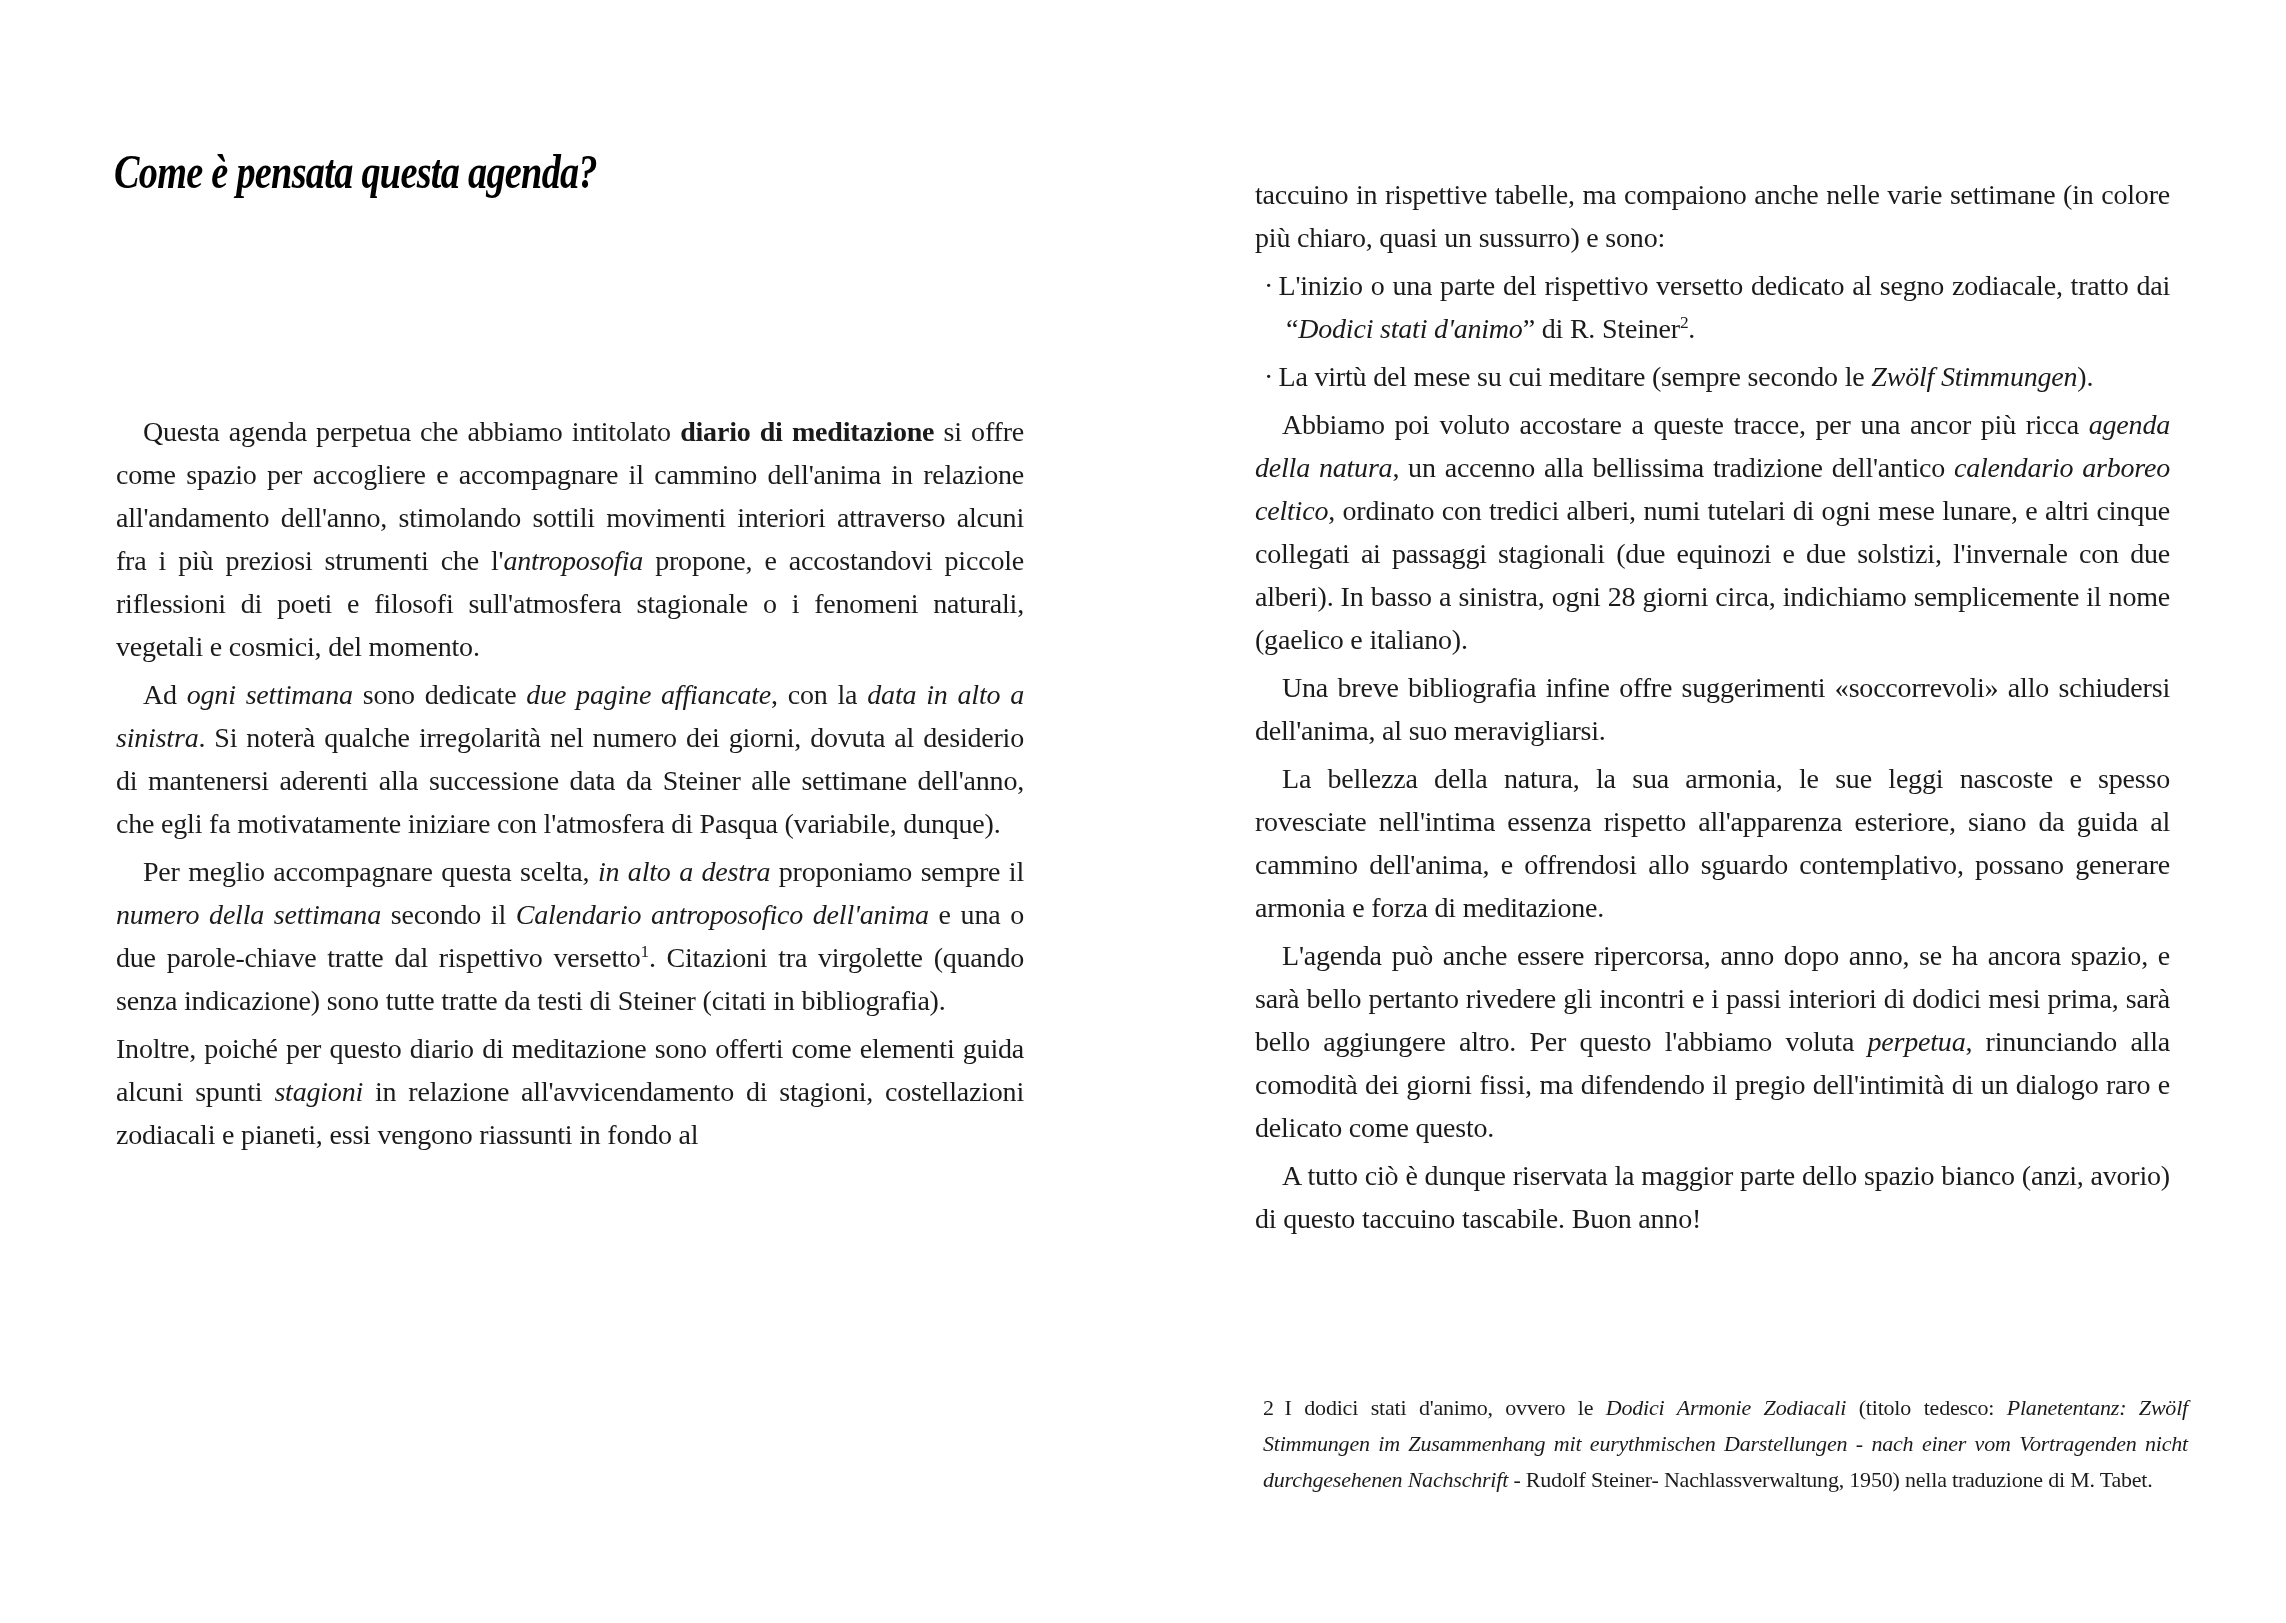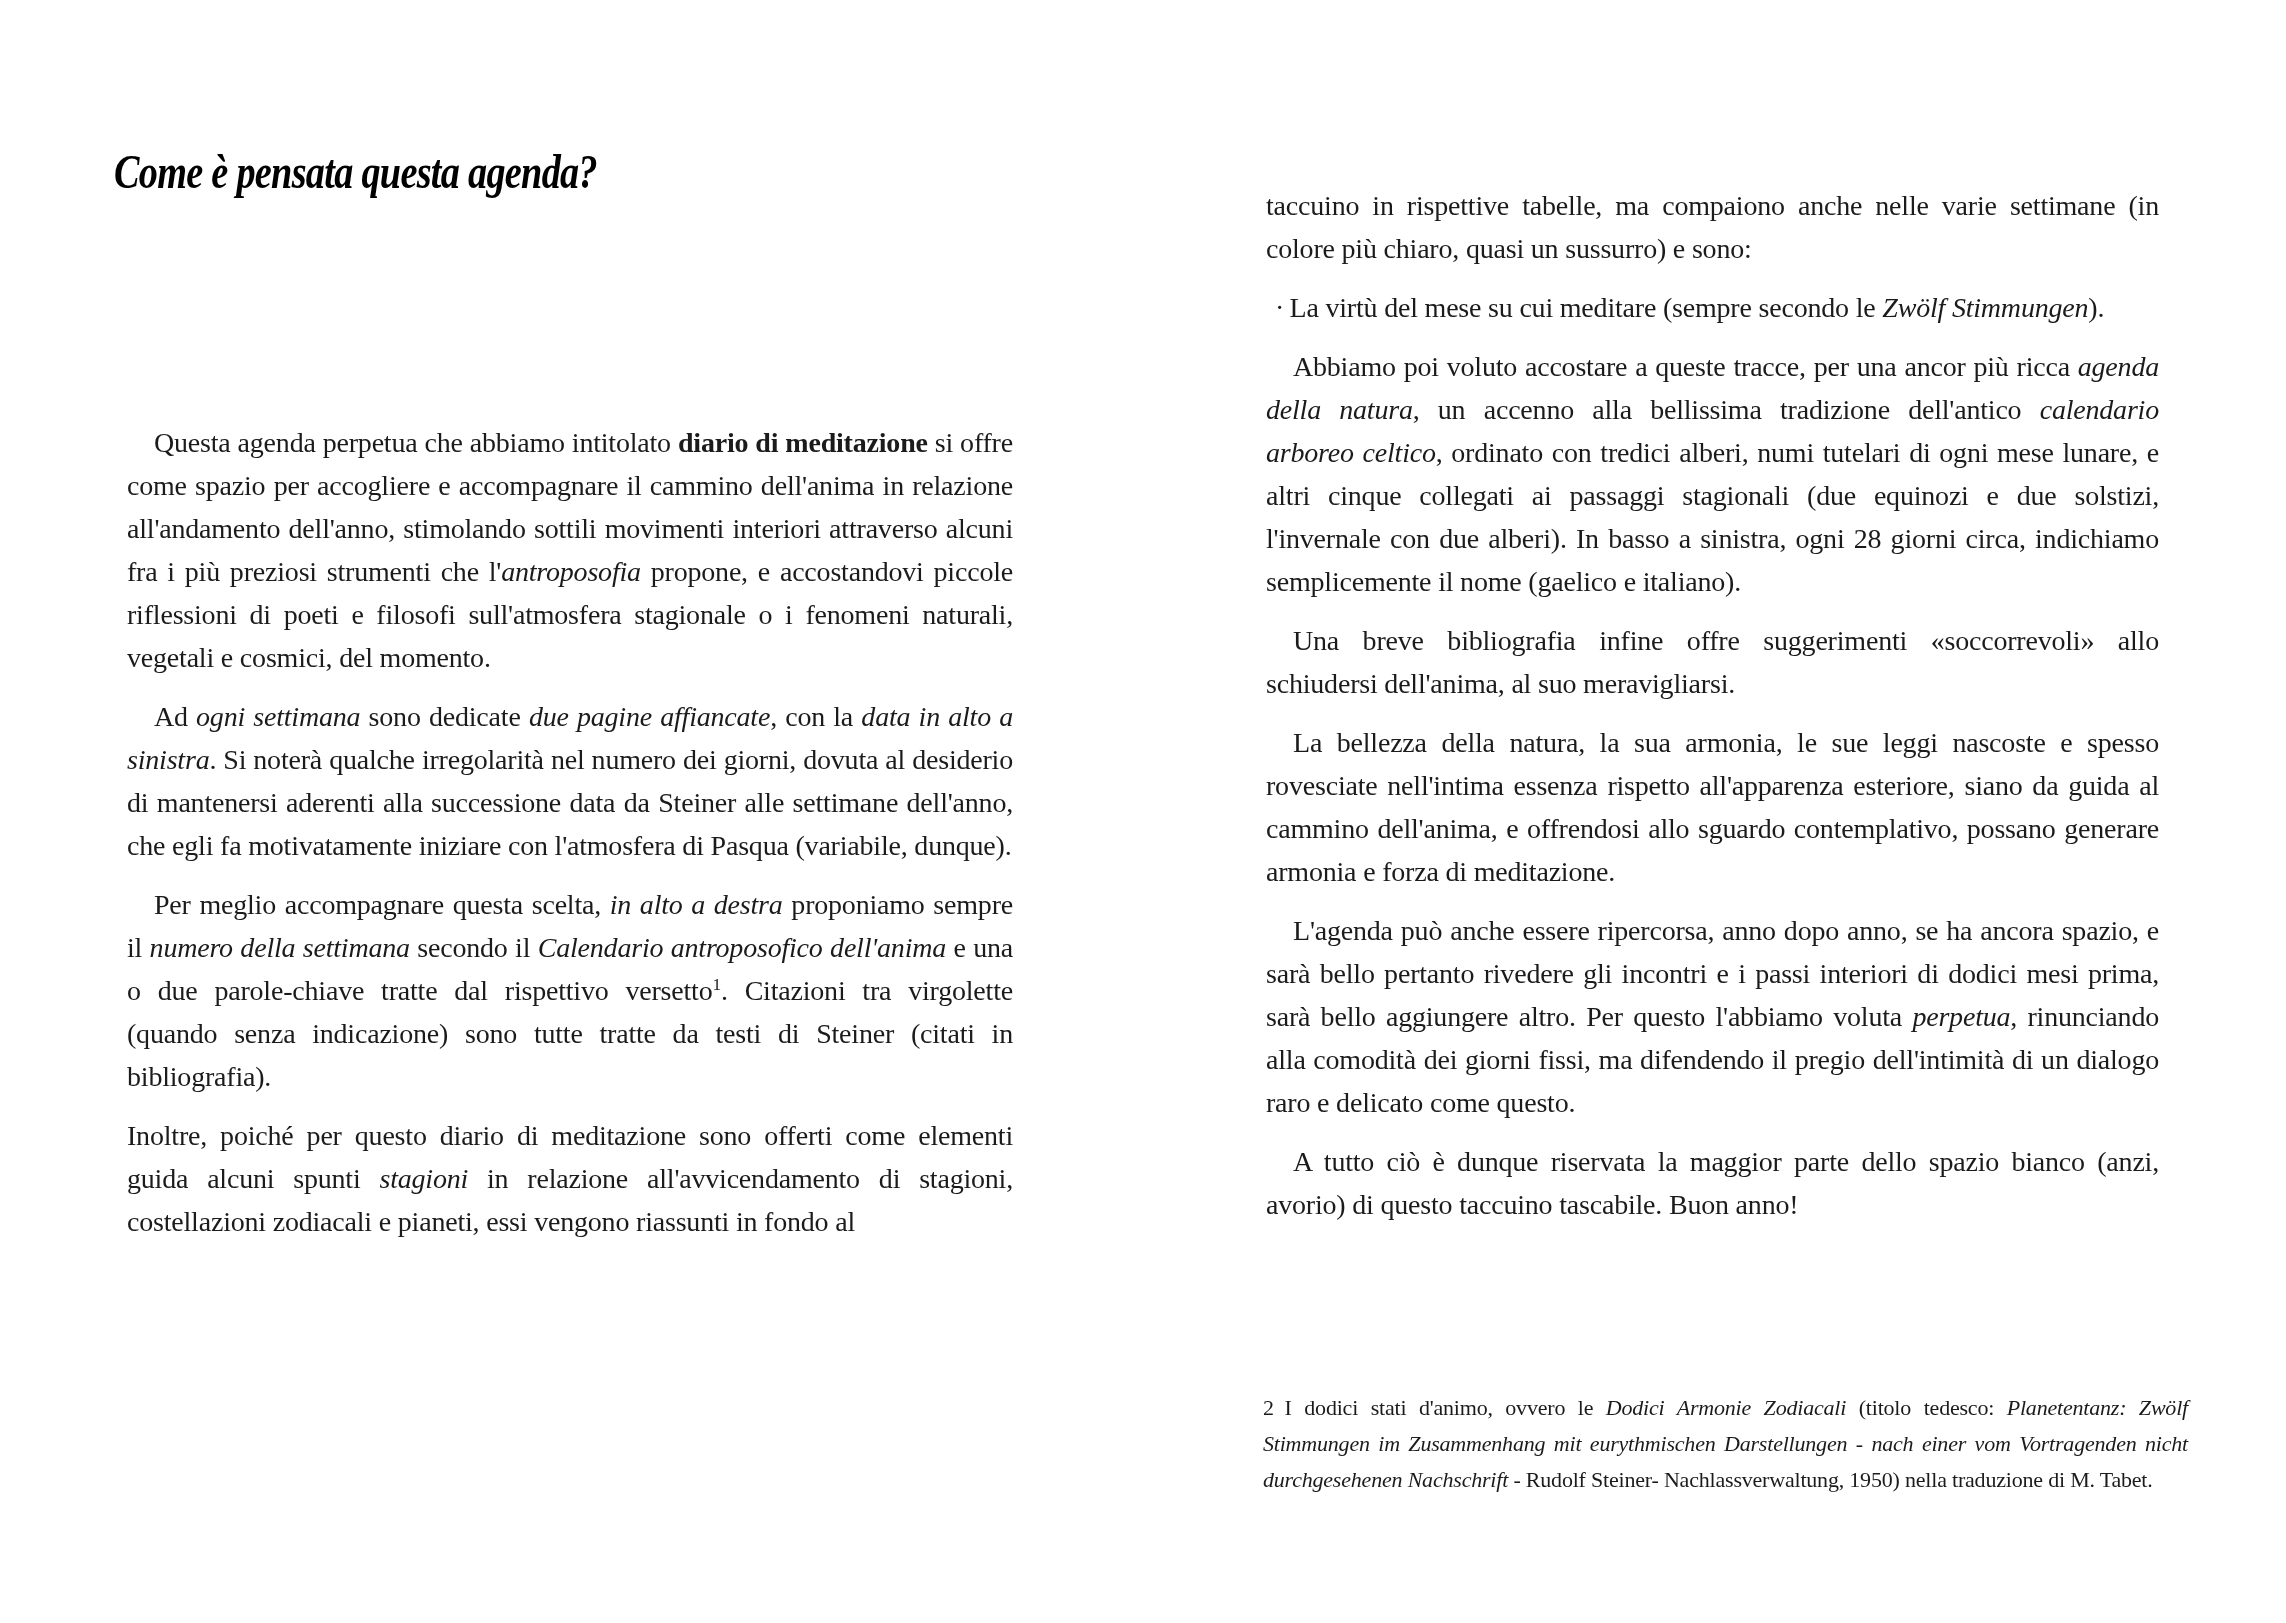--- a/index.html
+++ b/index.html
@@ -27,21 +27,21 @@
     transform-origin: left top;
     letter-spacing: -0.9px;
   }
   .textblock { position: absolute; }
   .body-left  { left: 111px;  top: 405px;  width: 918px; font-family: Liberation Serif, serif; }
   .fn-left    { left: 120px;  top: 1405px; width: 918px; }
   .body-right { left: 1250px; top: 168px;  width: 925px; }
   .fn-right   { left: 1250px; top: 1377px; width: 925px; }
 
   .tp {
-    margin: 16px;
+    margin: 5px;
     text-align: justify;
     font-size: 28px;
     line-height: 43px;
     letter-spacing: -0.2px;
   }
   .body-right .tp { line-height: 43px; }
   .ind   { text-indent: 27px; }
   .noind { text-indent: 0; }
   .bullet { padding-left: 31px; text-indent: -22px; }
 
@@ -67,20 +67,21 @@
         <p class="tp ind"><span>Questa agenda perpetua che abbiamo intitolato </span><span class="b">diario di meditazione</span><span> si offre come spazio per accogliere e accompagnare il cammino dell'anima in relazione all'andamento dell'anno, stimolando sottili movimenti interiori attraverso alcuni fra i più preziosi strumenti che l'</span><span class="i">antroposofia</span><span> propone, e accostandovi piccole riflessioni di poeti e filosofi sull'atmosfera stagionale o i fenomeni naturali, vegetali e cosmici, del momento.</span></p>
         <p class="tp ind"><span>Ad </span><span class="i">ogni settimana</span><span> sono dedicate </span><span class="i">due pagine affiancate</span><span>, con la </span><span class="i">data in alto a sinistra</span><span>. Si noterà qualche irregolarità nel numero dei giorni, dovuta al desiderio di mantenersi aderenti alla successione data da Steiner alle settimane dell'anno, che egli fa motivatamente iniziare con l'atmosfera di Pasqua (variabile, dunque).</span></p>
         <p class="tp ind"><span>Per meglio accompagnare questa scelta, </span><span class="i">in alto a destra</span><span> proponiamo sempre il </span><span class="i">numero della settimana</span><span> secondo il </span><span class="i">Calendario antroposofico dell'anima</span><span> e una o due parole-chiave tratte dal rispettivo versetto</span><sup>1</sup><span>. Citazioni tra virgolette (quando senza indicazione) sono tutte tratte da testi di Steiner (citati in bibliografia).</span></p>
         <p class="tp noind"><span>Inoltre, poiché per questo diario di meditazione sono offerti come elementi guida alcuni spunti </span><span class="i">stagioni</span><span> in relazione all'avvicendamento di stagioni, costellazioni zodiacali e pianeti, essi vengono riassunti in fondo al</span></p>
       </div>
   </section>
 
   <section class="page">
     <div class="textblock body-right">
         <p class="tp noind"><span>taccuino in rispettive tabelle, ma compaiono anche nelle varie settimane (in colore più chiaro, quasi un sussurro) e sono:</span></p>
+        <p class="tp bullet"><span>· L'inizio o una parte del rispettivo versetto dedicato al segno zodiacale, tratto dai “</span><span class="i">Dodici stati d'animo</span><span>” di R. Steiner</span><sup>2</sup><span>.</span></p>
         <p class="tp bullet"><span>· La virtù del mese su cui meditare (sempre secondo le </span><span class="i">Zwölf Stimmungen</span><span>).</span></p>
         <p class="tp ind"><span>Abbiamo poi voluto accostare a queste tracce, per una ancor più ricca </span><span class="i">agenda della natura</span><span>, un accenno alla bellissima tradizione dell'antico </span><span class="i">calendario arboreo celtico</span><span>, ordinato con tredici alberi, numi tutelari di ogni mese lunare, e altri cinque collegati ai passaggi stagionali (due equinozi e due solstizi, l'invernale con due alberi). In basso a sinistra, ogni 28 giorni circa, indichiamo semplicemente il nome (gaelico e italiano).</span></p>
         <p class="tp ind"><span>Una breve bibliografia infine offre suggerimenti «soccorrevoli» allo schiudersi dell'anima, al suo meravigliarsi.</span></p>
         <p class="tp ind"><span>La bellezza della natura, la sua armonia, le sue leggi nascoste e spesso rovesciate nell'intima essenza rispetto all'apparenza esteriore, siano da guida al cammino dell'anima, e offrendosi allo sguardo contemplativo, possano generare armonia e forza di meditazione.</span></p>
         <p class="tp ind"><span>L'agenda può anche essere ripercorsa, anno dopo anno, se ha ancora spazio, e sarà bello pertanto rivedere gli incontri e i passi interiori di dodici mesi prima, sarà bello aggiungere altro. Per questo l'abbiamo voluta </span><span class="i">perpetua</span><span>, rinunciando alla comodità dei giorni fissi, ma difendendo il pregio dell'intimità di un dialogo raro e delicato come questo.</span></p>
         <p class="tp ind"><span>A tutto ciò è dunque riservata la maggior parte dello spazio bianco (anzi, avorio) di questo taccuino tascabile. Buon anno!</span></p>
       </div>
     <p class="textblock footnote fn-right"><span>2 I dodici stati d'animo, ovvero le </span><span class="i">Dodici Armonie Zodiacali</span><span> (titolo tedesco: </span><span class="i">Planetentanz: Zwölf Stimmungen im Zusammenhang mit eurythmischen Darstellungen - nach einer vom Vortragenden nicht durchgesehenen Nachschrift</span><span> - Rudolf Steiner- Nachlassverwaltung, 1950) nella traduzione di M. Tabet.</span></p>
   </section>
 

